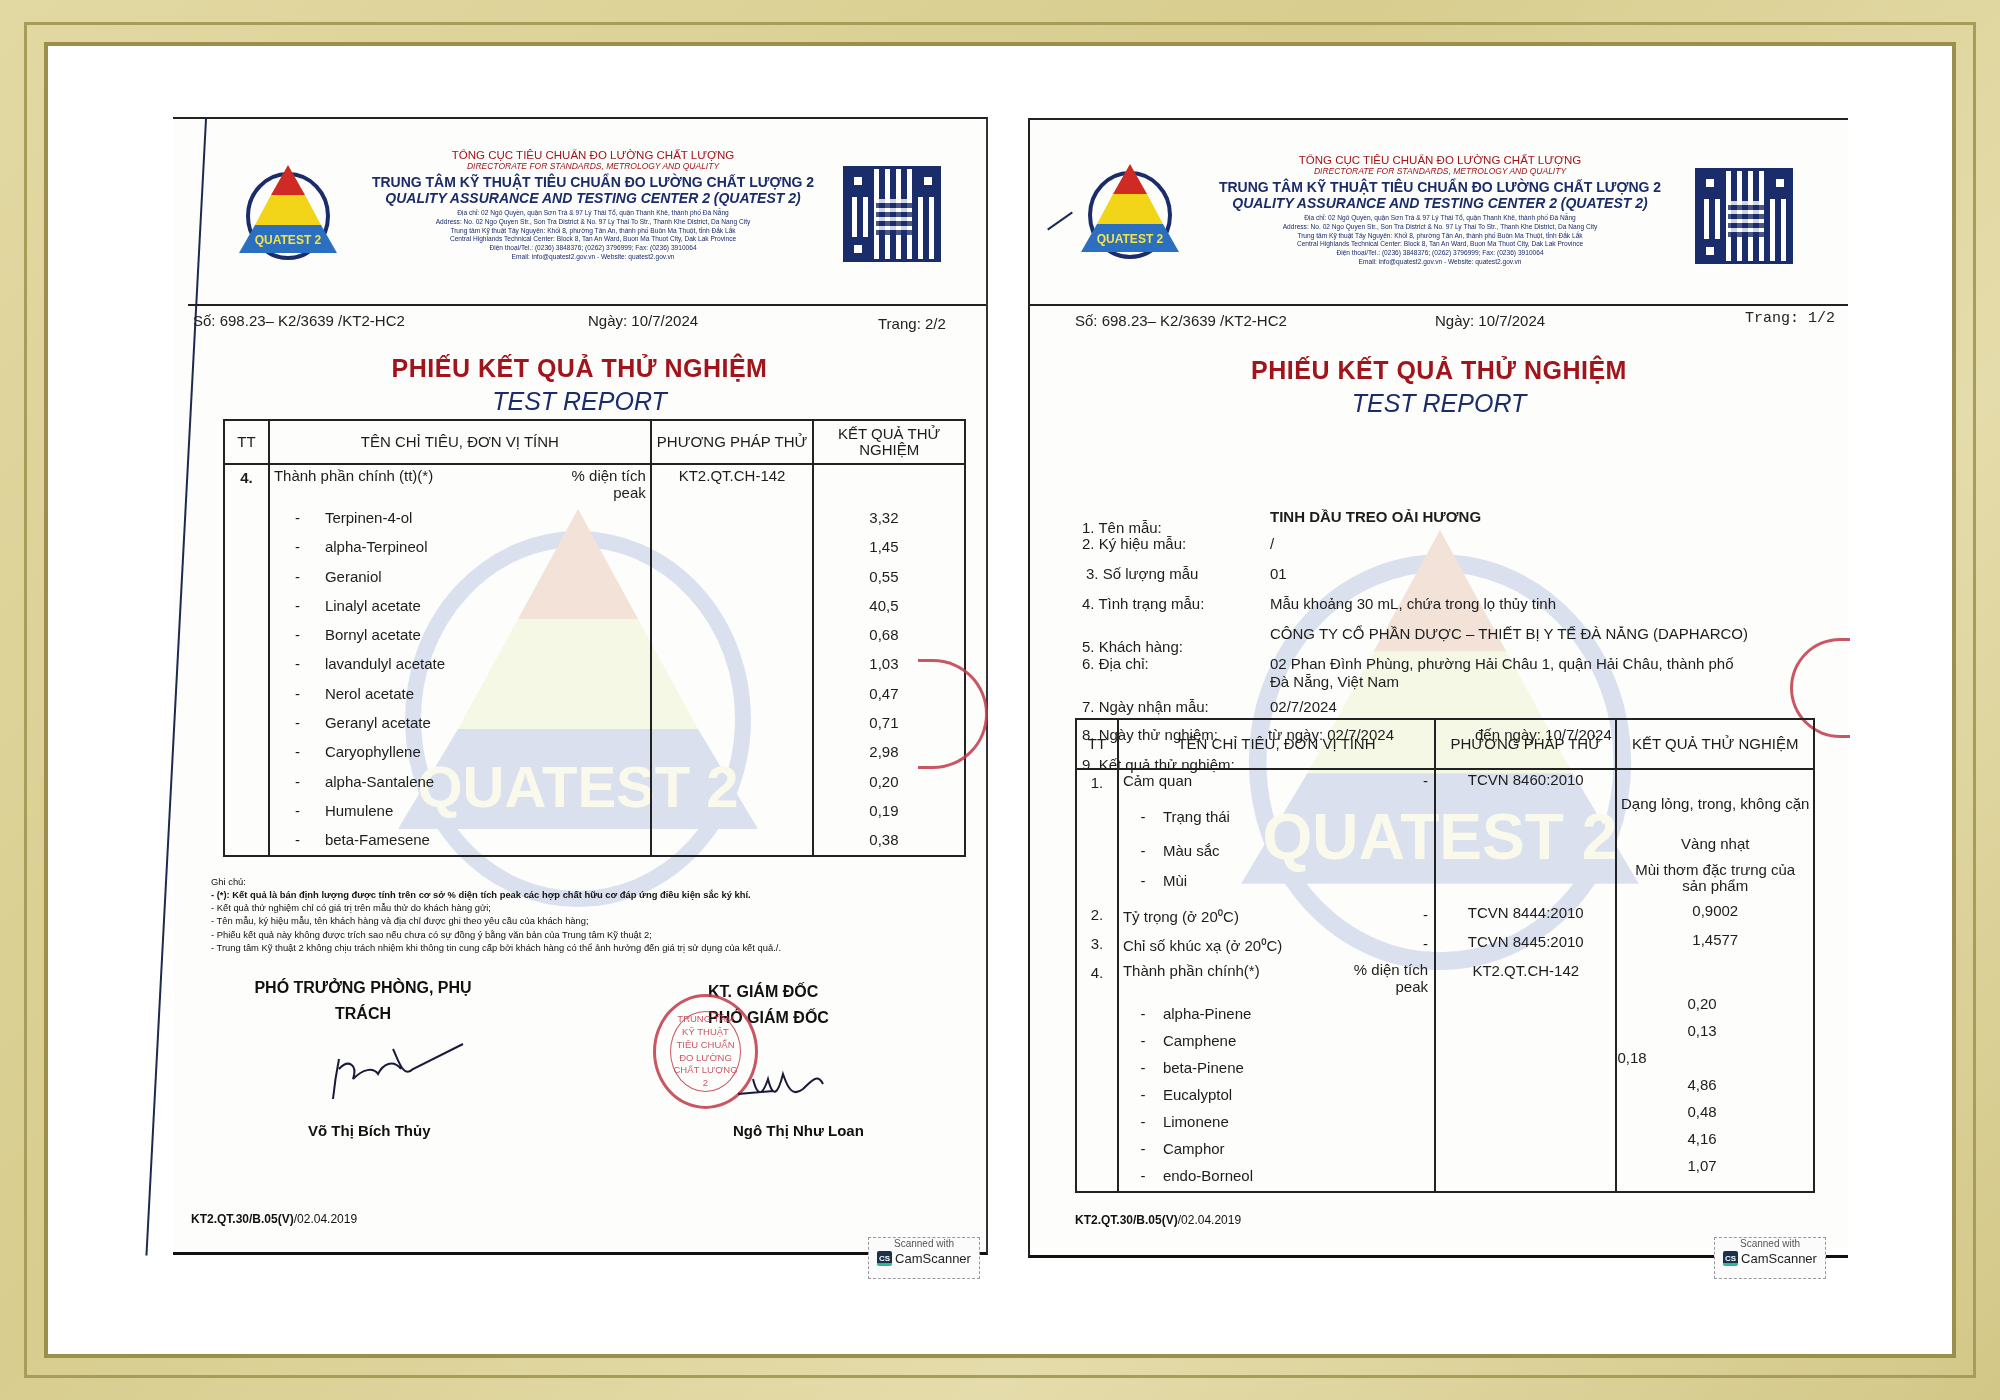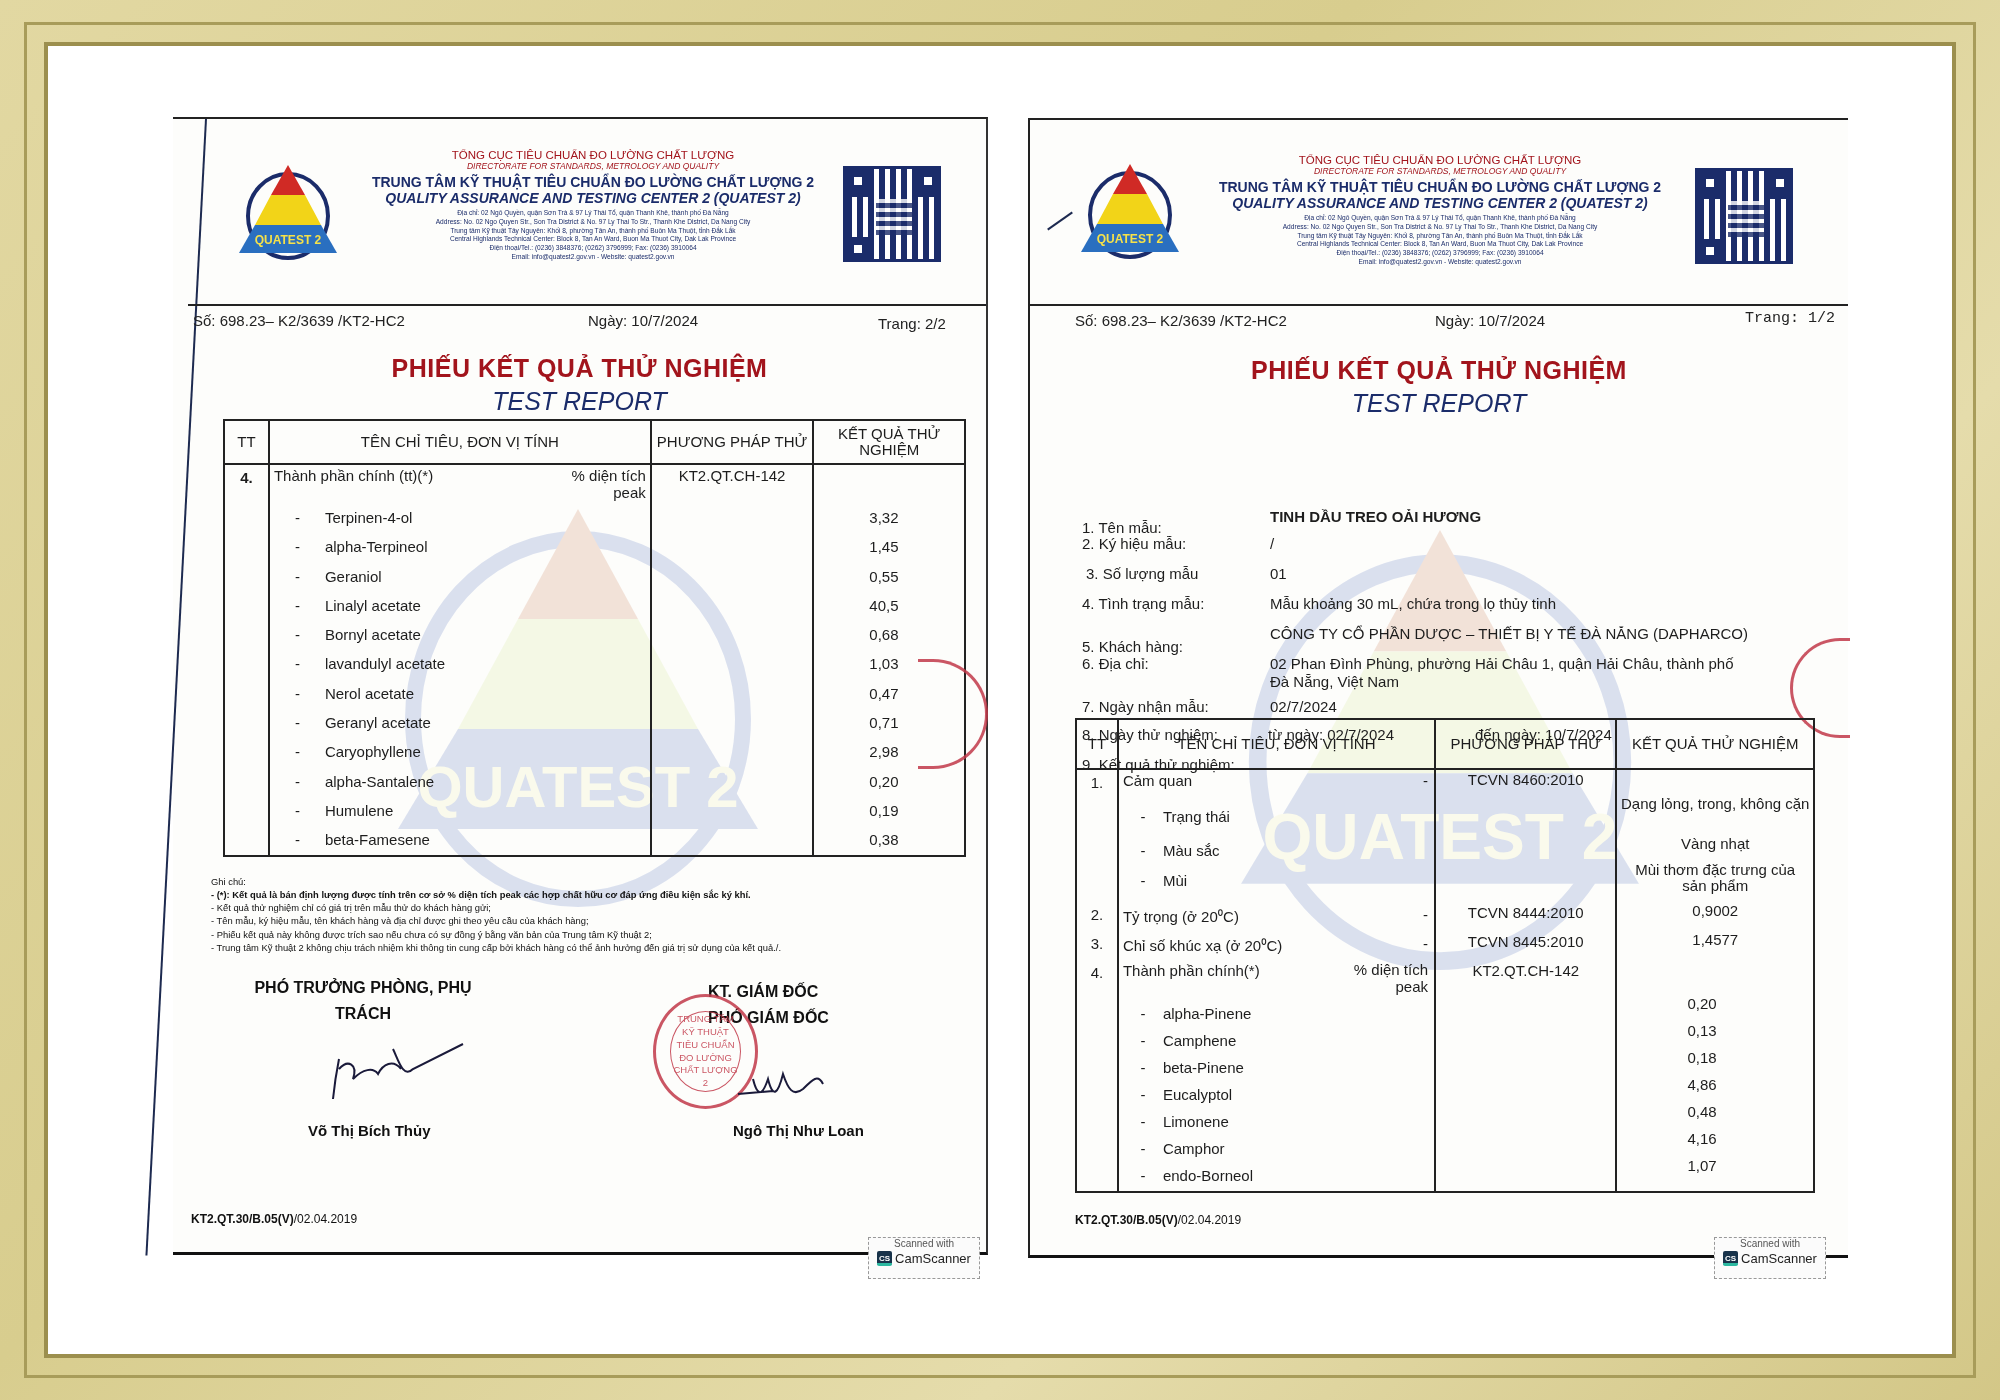--- a/index.html
+++ b/index.html
@@ -414,21 +414,21 @@
                 <div class="line" style="height: 27px; line-height: 27px;"><span class="dash" style="width: 40px;">-</span><span>Camphor</span></div>
                 <div class="line" style="height: 27px; line-height: 27px;"><span class="dash" style="width: 40px;">-</span><span>endo-Borneol</span></div>
               </div>
         </td>
         <td style="text-align:center;padding-top:2px;">KT2.QT.CH-142</td>
         <td>
           <div style="height:30px;"></div>
           <div id="right-comp-values">
                 <div class="line" style="height: 27px; line-height: 27px; padding-left: 70px;">0,20</div>
                 <div class="line" style="height: 27px; line-height: 27px; padding-left: 70px;">0,13</div>
-                <div class="line" style="height: 27px; line-height: 27px; padding-left: 70px;">0,18</div>
+                <div class="line" style="height: 27px; line-height: 27px; ">0,18</div>
                 <div class="line" style="height: 27px; line-height: 27px; padding-left: 70px;">4,86</div>
                 <div class="line" style="height: 27px; line-height: 27px; padding-left: 70px;">0,48</div>
                 <div class="line" style="height: 27px; line-height: 27px; padding-left: 70px;">4,16</div>
                 <div class="line" style="height: 27px; line-height: 27px; padding-left: 70px;">1,07</div>
               </div>
         </td>
       </tr>
     </tbody>
       </table>
 

